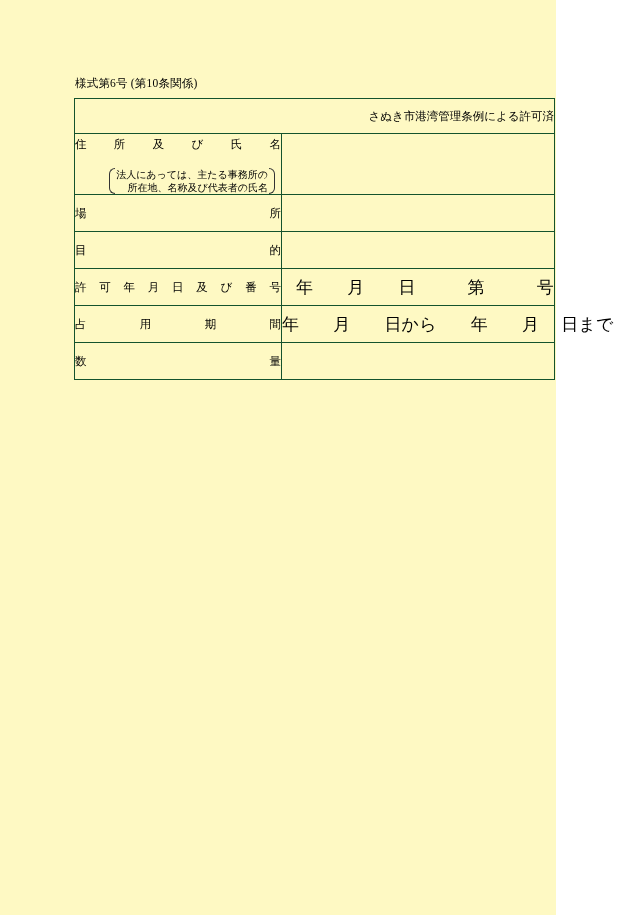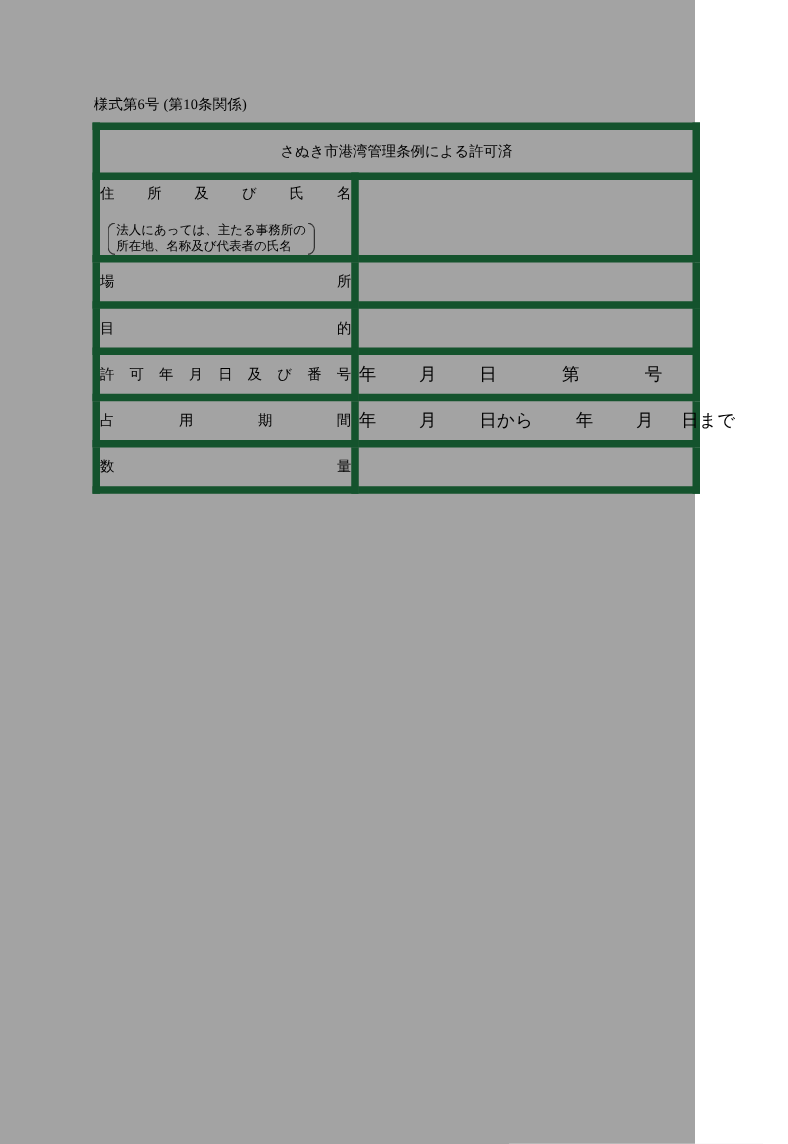--- a/index.html
+++ b/index.html
@@ -14,43 +14,44 @@
     font-family: "Liberation Serif", "DejaVu Serif", serif;
     color: #000000;
     overflow: hidden;
   }
   .page {
     position: absolute;
     left: 0;
     top: 0;
     width: 556px;
     height: 915px;
-    background: #a3a3a3;
+    background: #fef9c3;
   }
   .form-number {
     position: absolute;
     left: 75px;
     top: 76px;
     font-size: 11.5px;
     letter-spacing: 0.2px;
     white-space: nowrap;
   }
   table.permit-table {
     position: absolute;
     left: 74px;
     top: 98px;
     width: 481px;
     border-collapse: collapse;
     table-layout: fixed;
   }
   table.permit-table td {
-    border: 6px solid #14532d;
+    border: 1px solid #14532d;
     font-size: 11.5px;
     vertical-align: middle;
     padding: 0;
+    text-align: right;
   }
   .title-cell {
     height: 34px;
     text-align: center;
     font-size: 12.5px;
   }
   .label-cell {
     width: 207px;
     padding: 0 9px;
     box-sizing: border-box;
@@ -106,21 +107,21 @@
     white-space: nowrap;
   }
   .addr-label-top {
     display: flex;
     justify-content: space-between;
     width: 100%;
     font-size: 11.5px;
     padding-top: 3px;
   }
   .date-line {
-    font-size: 14px;
+    font-size: 17px;
     letter-spacing: 0.2px;
     white-space: nowrap;
   }
   .dl-seg { display: inline-block; }
   .gap-sm { display: inline-block; width: 22px; }
   .gap-md { display: inline-block; width: 34px; }
   .gap-lg { display: inline-block; width: 52px; }
 </style>
 </head>
 <body>

